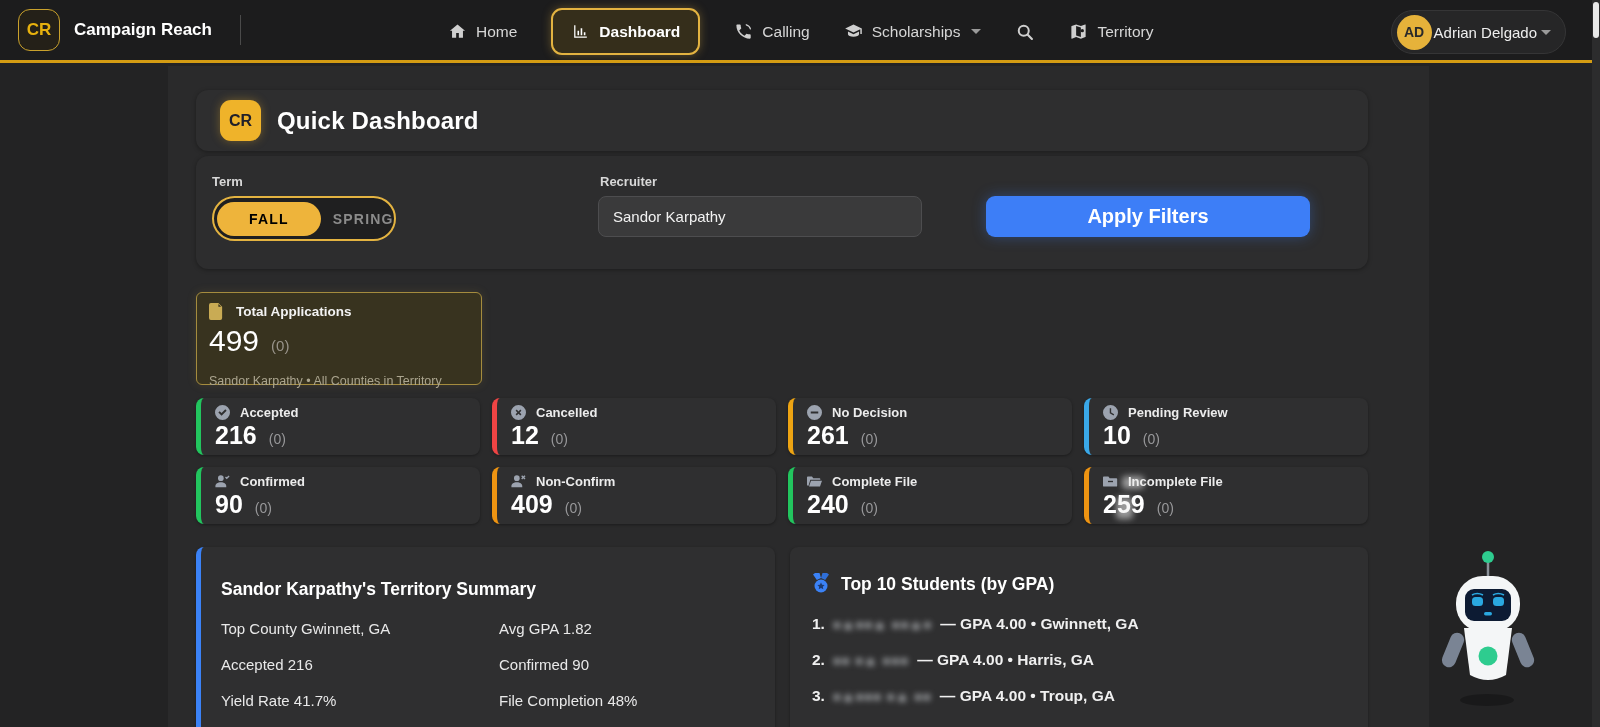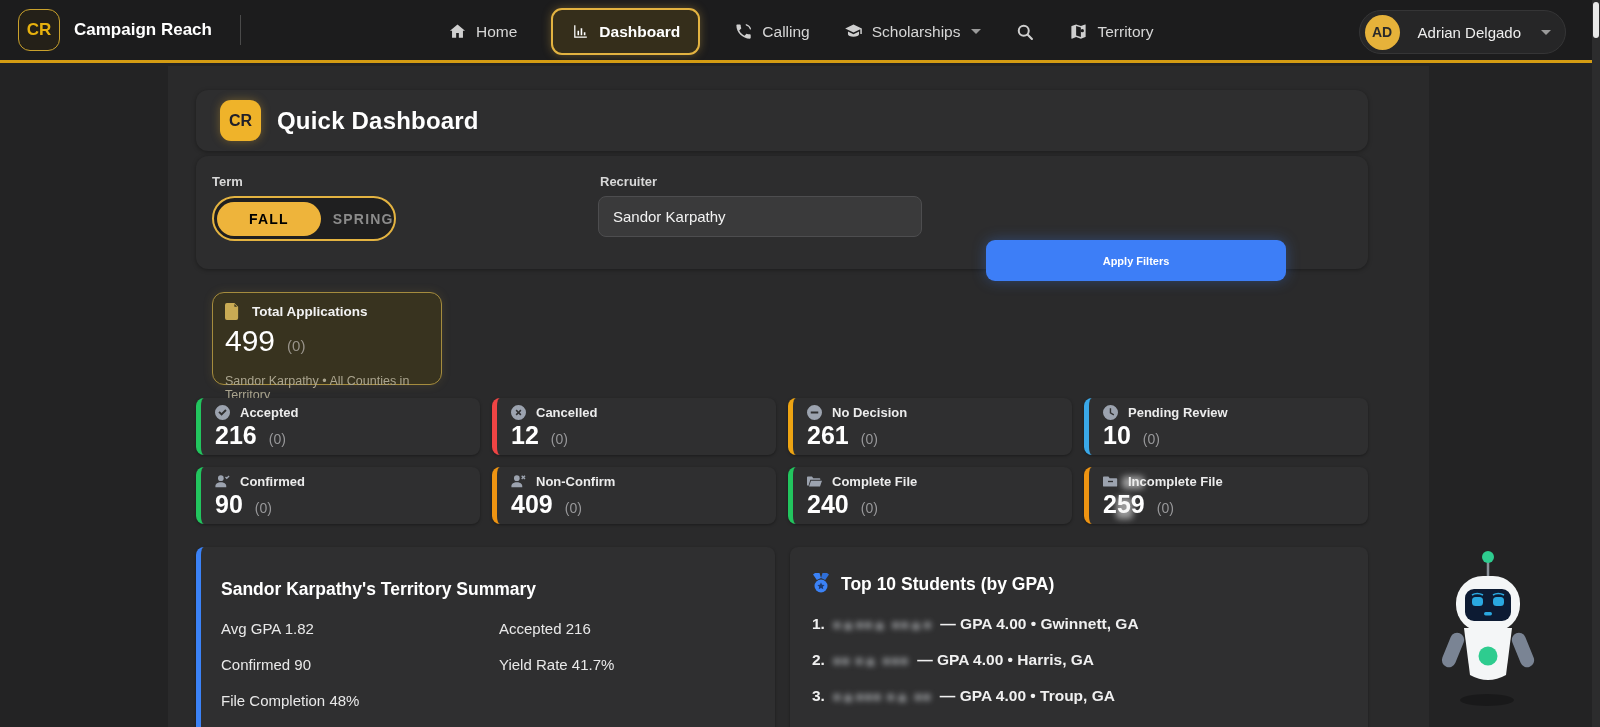--- a/index.html
+++ b/index.html
@@ -20,21 +20,21 @@
   .nav-item { display:flex; align-items:center; gap:9px; color:#d6d6d6; font-size:15.5px; cursor:pointer; }
   .nav-item svg { width:19px; height:19px; fill:#cfcfcf; }
   .nav-item.active { background:#352e1b; border:2px solid #e3b341; border-radius:11px;
     padding:12px 18px; color:#fff; font-weight:bold;
     box-shadow:0 0 10px rgba(227,179,65,.35); }
   .nav-item.active svg { fill:#fff; }
   .caret { width:0; height:0; border-left:5px solid transparent; border-right:5px solid transparent;
     border-top:5px solid #9a9a9a; margin-left:2px; }
   .user-pill { position:absolute; right:34px; top:10px; height:44px; border-radius:22px;
     background:#262627; border:1px solid #353536; display:flex; align-items:center;
-    gap:18px; padding:0 14px 0 5px; }
+    gap:2px; padding:0 14px 0 5px; }
   .user-avatar { width:35px; height:35px; border-radius:50%; background:#e6b23a; color:#2a2a2a;
     font-weight:bold; font-size:14px; display:flex; align-items:center; justify-content:center; }
   .user-name { font-size:15px; color:#eee; }
 
   
   .scrollbar { position:absolute; right:0; top:0; width:8px; height:727px; background:#2c2c2d; }
   .scroll-thumb { position:absolute; right:1px; top:2px; width:6px; height:36px; background:#e9e9e9; border-radius:3px; }
 
   
   .content { position:absolute; left:168px; top:66px; width:1261px; height:661px; background:#2a2a2b; }
@@ -54,28 +54,28 @@
   .recruiter-label { left:404px; top:18px; }
   .term-toggle { position:absolute; left:16px; top:40px; width:184px; height:45px;
     border:2px solid #e3b341; border-radius:23px; background:#1f1f20;
     display:flex; align-items:center; padding:3px; }
   .term-opt { font-size:14px; font-weight:bold; letter-spacing:1.2px; cursor:pointer; }
   .term-opt.sel { background:#eeb43b; color:#000000; border-radius:18px; padding:9px 32px; }
   .term-opt.unsel { color:#8b8b8b; padding:9px 12px; }
   .recruiter-input { position:absolute; left:402px; top:40px; width:324px; height:41px;
     background:#3a3a3b; border:1px solid #4d4d4f; border-radius:8px; color:#f2f2f2;
     font-size:15px; padding:0 14px; font-family:inherit; }
-  .apply-btn { position:absolute; left:790px; top:40px; width:300px; height:41px;
-    background:#3d7ef7; border:none; border-radius:9px; color:#fff; font-size:11px;
+  .apply-btn { position:absolute; left:790px; top:40px; width:324px; height:41px;
+    background:#3d7ef7; border:none; border-radius:9px; color:#fff; font-size:20px;
     font-weight:bold; cursor:pointer; font-family:inherit;
-    box-shadow:0 0 14px rgba(61,126,247,.35);margin-top:44px; }
-
-  
-  .total-card { position:absolute; left:44px; top:226px; width:230px; height:93px;
-    background:#38331f; border:1px solid #a58c3e; border-radius:12px; padding:10px 12px;
+    box-shadow:0 0 14px rgba(61,126,247,.35); }
+
+  
+  .total-card { position:absolute; left:28px; top:226px; width:286px; height:93px;
+    background:#38331f; border:1px solid #a58c3e; border-radius:6px; padding:10px 12px;
     box-shadow:0 0 10px rgba(165,140,62,.18); }
   .total-head { display:flex; align-items:center; gap:12px; }
   .total-head svg { width:15px; height:17px; fill:#c9ab54; }
   .total-label { font-size:13.5px; font-weight:bold; color:#f2f2f2; }
   .total-nums { margin-top:4px; display:flex; align-items:baseline; gap:12px; }
   .total-value { font-size:30px; font-weight:normal; color:#fff; }
   .sub-count { font-size:15px; color:#98938a; }
   .total-sub { margin-top:16px; font-size:12.5px; color:#aba58f; }
 
   
@@ -312,20 +312,21 @@
         </div>
         <div class="smudge" style="left:33px;top:9px;width:22px;height:13px"></div>
         <div class="smudge" style="left:27px;top:30px;width:17px;height:22px"></div>
       </div>
     </div>
 
     <div class="bottom">
       <div class="panel territory" style="border-left-color: rgb(59, 130, 246);">
         <div class="terr-title">Sandor Karpathy's Territory Summary</div>
         <div class="terr-grid">
+          <span>Top County Gwinnett, GA</span>
           <span>Avg GPA 1.82</span>
           <span>Accepted 216</span>
           <span>Confirmed 90</span>
           <span>Yield Rate 41.7%</span>
           <span>File Completion 48%</span>
         </div>
       </div>
 
       <div class="panel students">
         <div class="stud-title">

